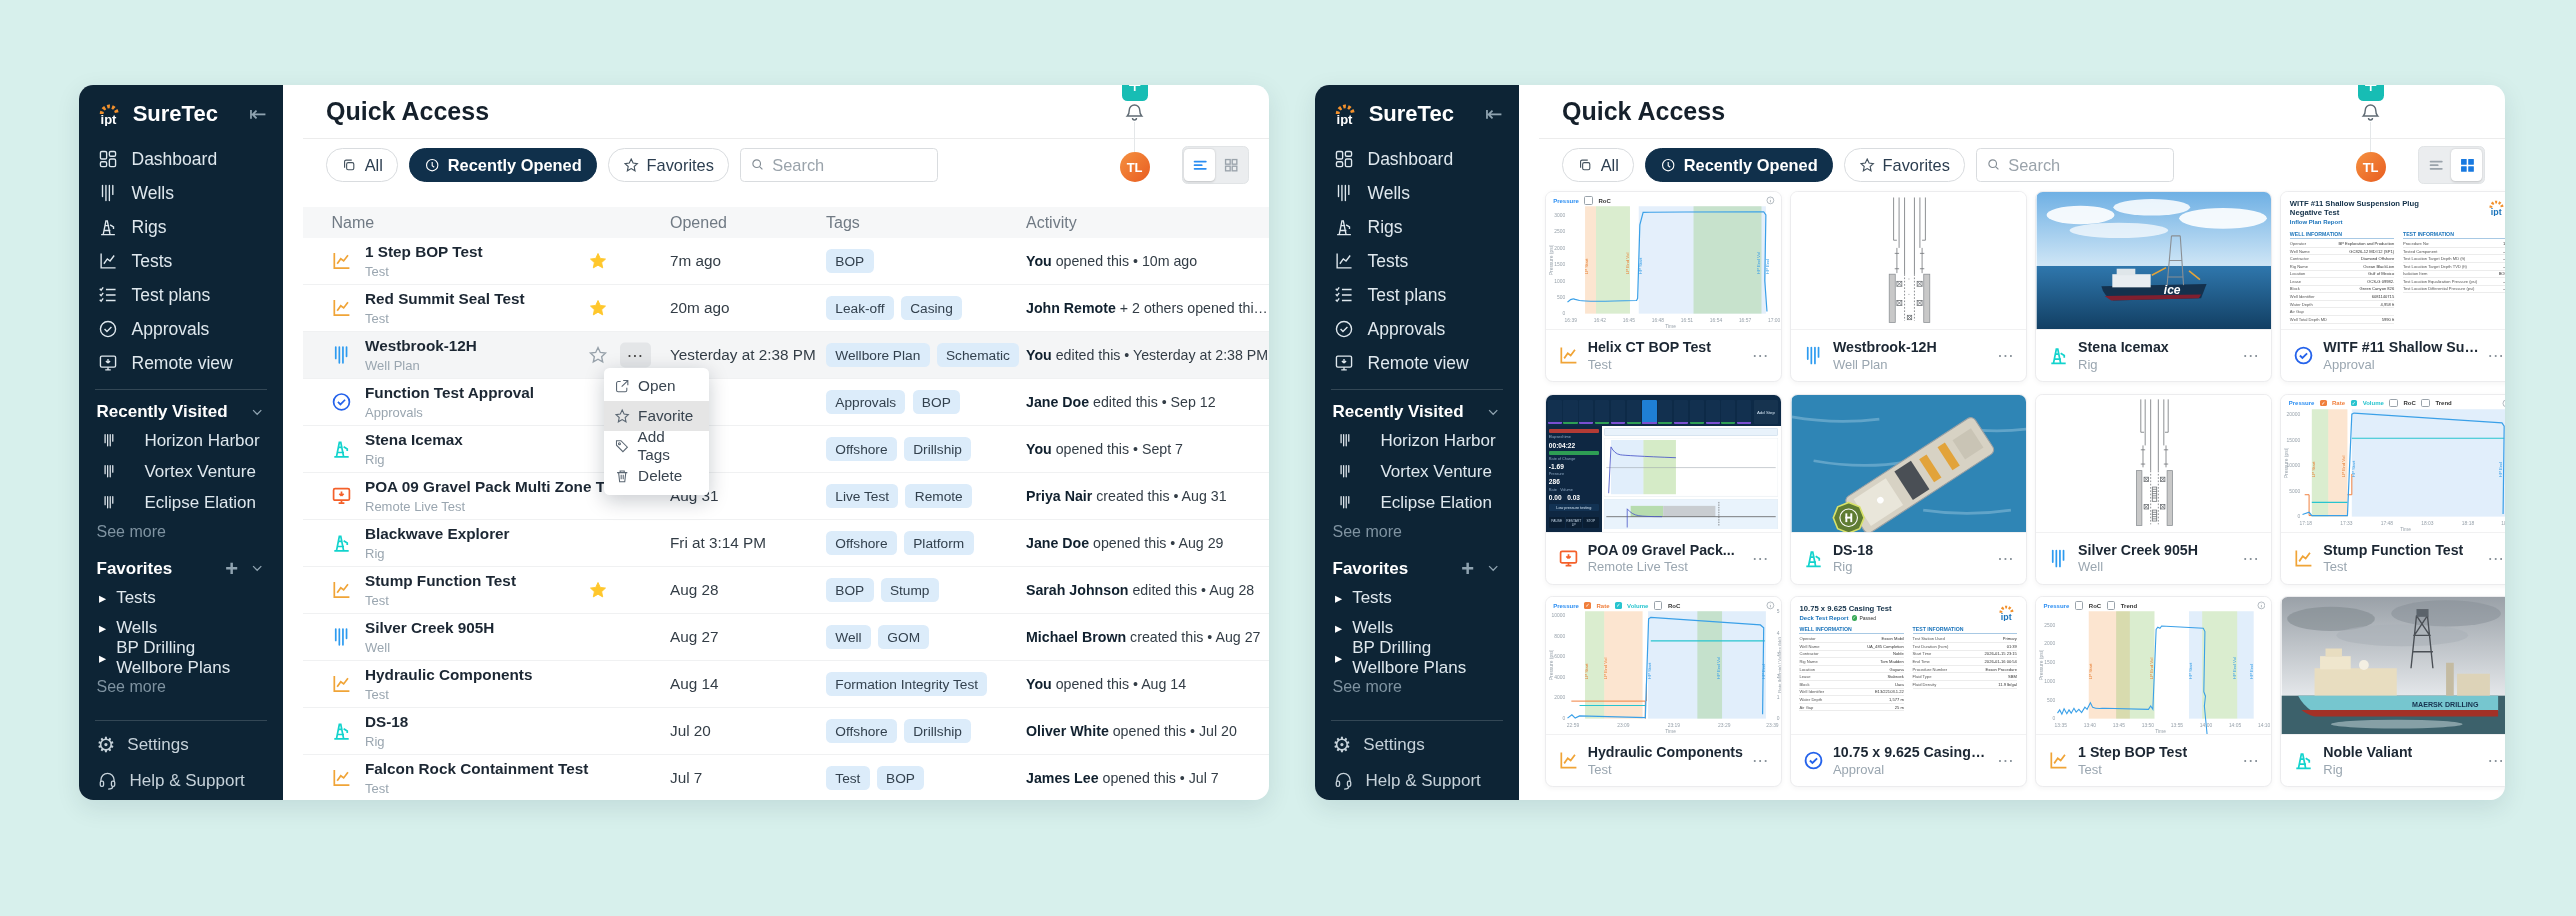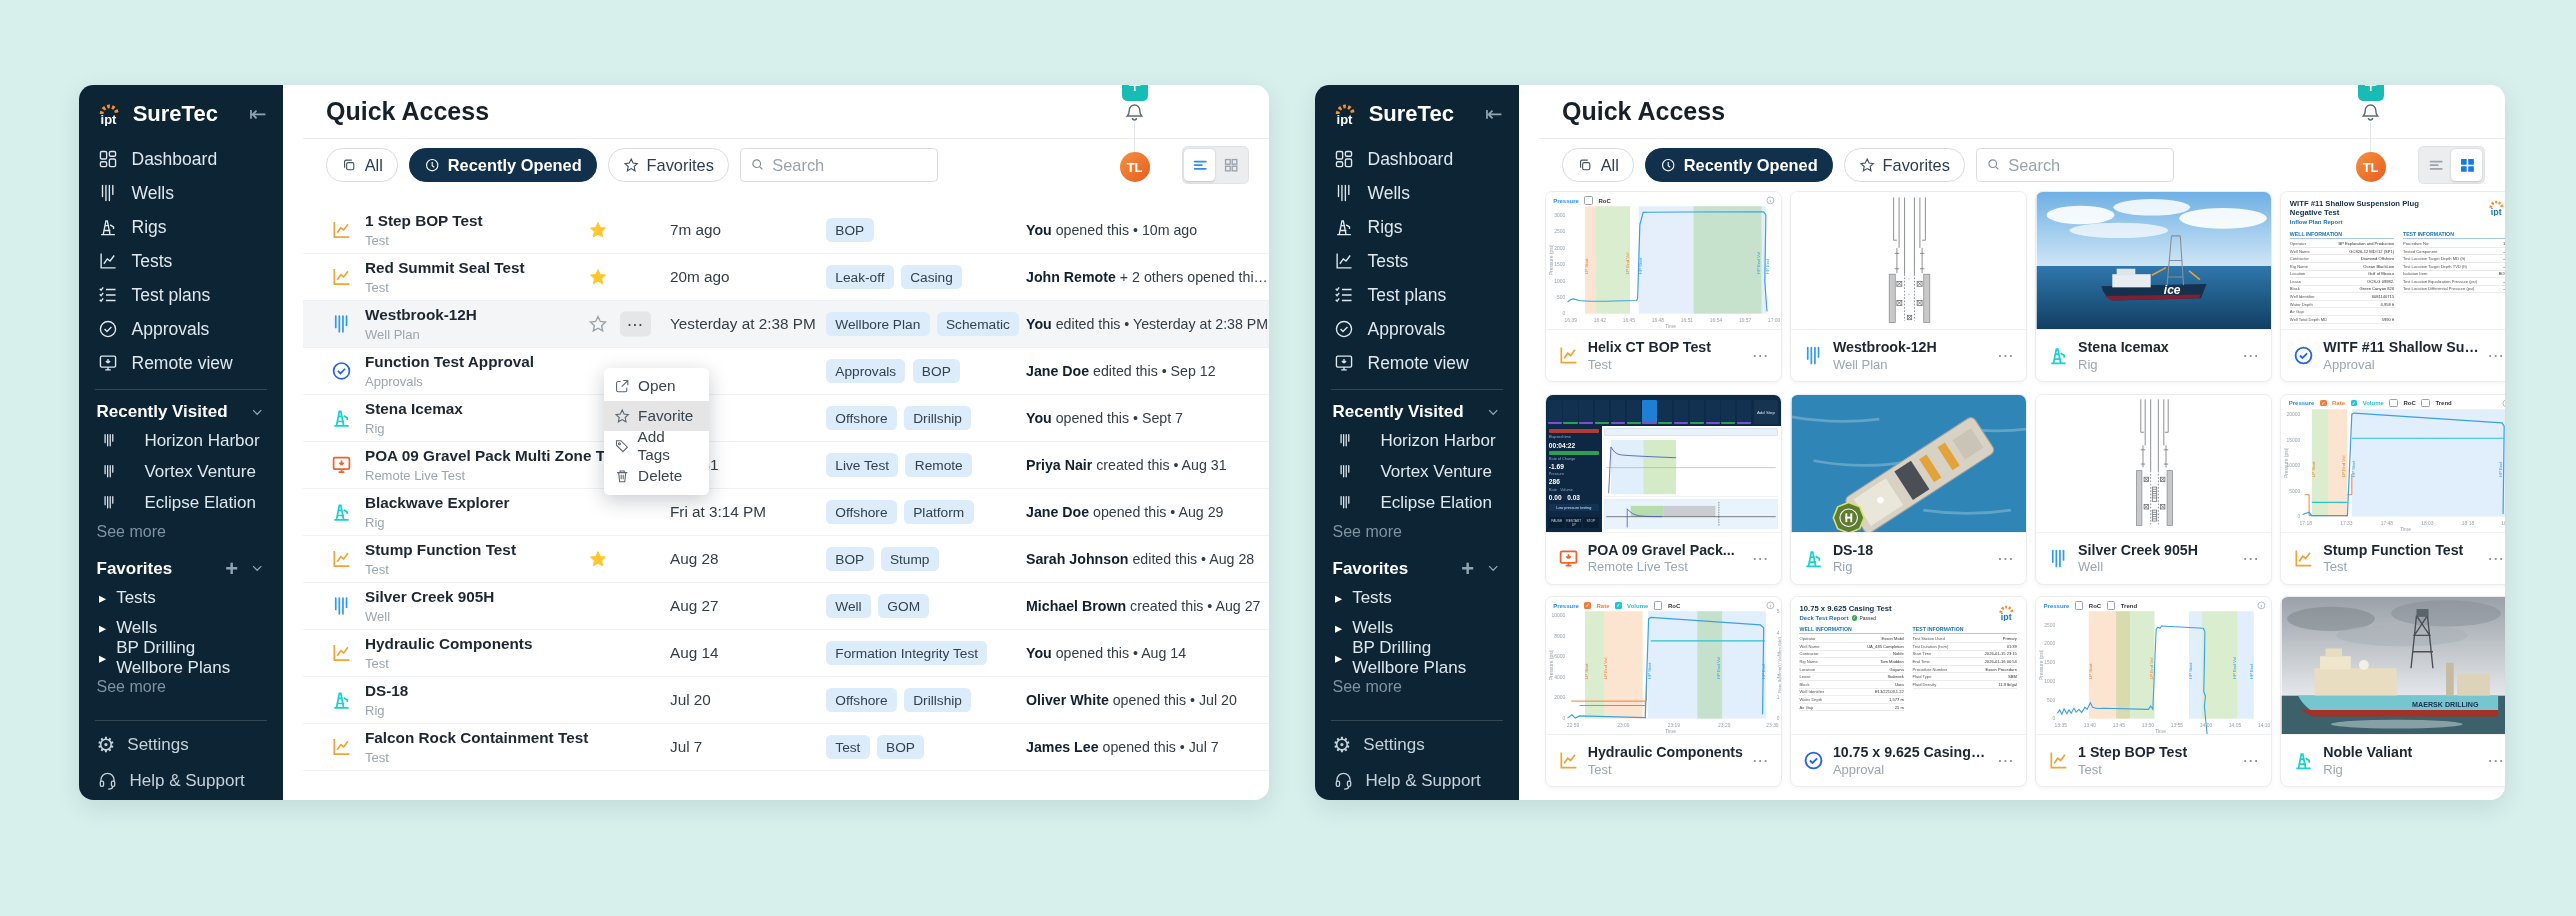--- a/index.html
+++ b/index.html
@@ -312,20 +312,26 @@
             <svg width="16.4" height="16.4" viewBox="0 0 32 32" stroke="#9aa3ab" stroke-width="2.6" fill="none">
               <rect x="5" y="5" width="9" height="9"></rect>
               <rect x="18" y="5" width="9" height="9"></rect>
               <rect x="5" y="18" width="9" height="9"></rect>
               <rect x="18" y="18" width="9" height="9"></rect>
             </svg>
           </div>
       </div>
     </div>
     <div class="tbl">
+      <div class="thead hdr-cells">
+        <span style="left:28.5px">Name</span>
+        <span style="left:367px">Opened</span>
+        <span style="left:523px">Tags</span>
+        <span style="left:723px">Activity</span>
+      </div>
 
       <div class="trow">
         <div class="c-name">
             <svg class="ric ico-test" viewBox="0 0 32 32" fill="none" stroke-width="2.4">
               <path d="M6 5v21h21"></path>
               <path d="M10 20l5-7 4 3 6-8"></path>
             </svg>
             <div>
               <div class="rt">1 Step BOP Test</div>
               <div class="rs">Test</div>

